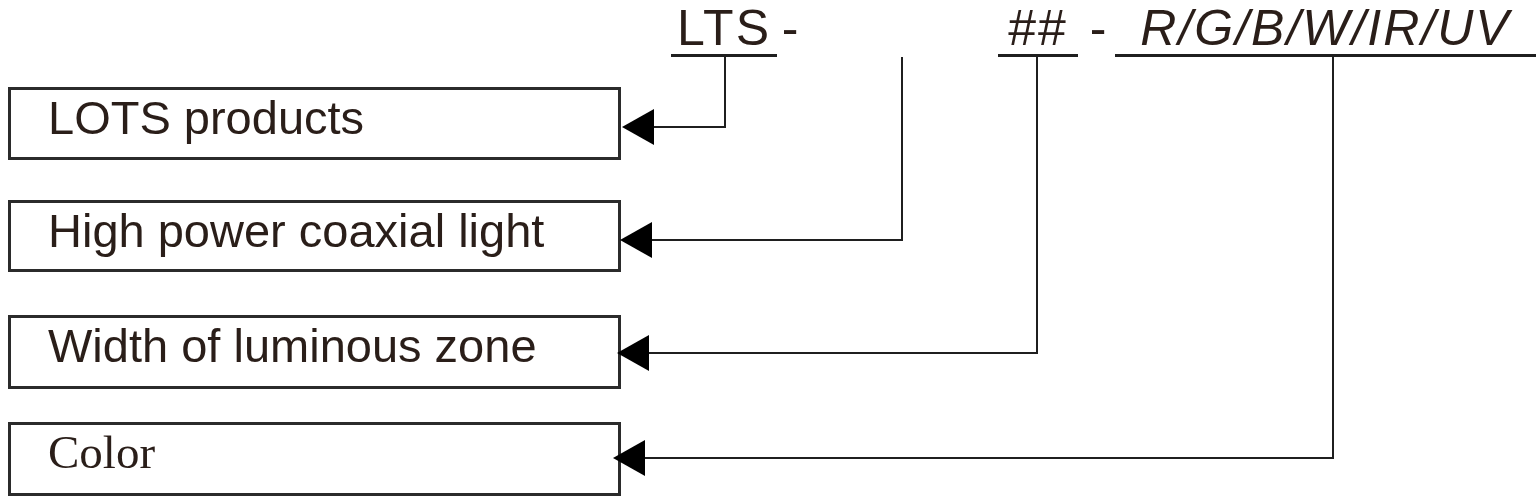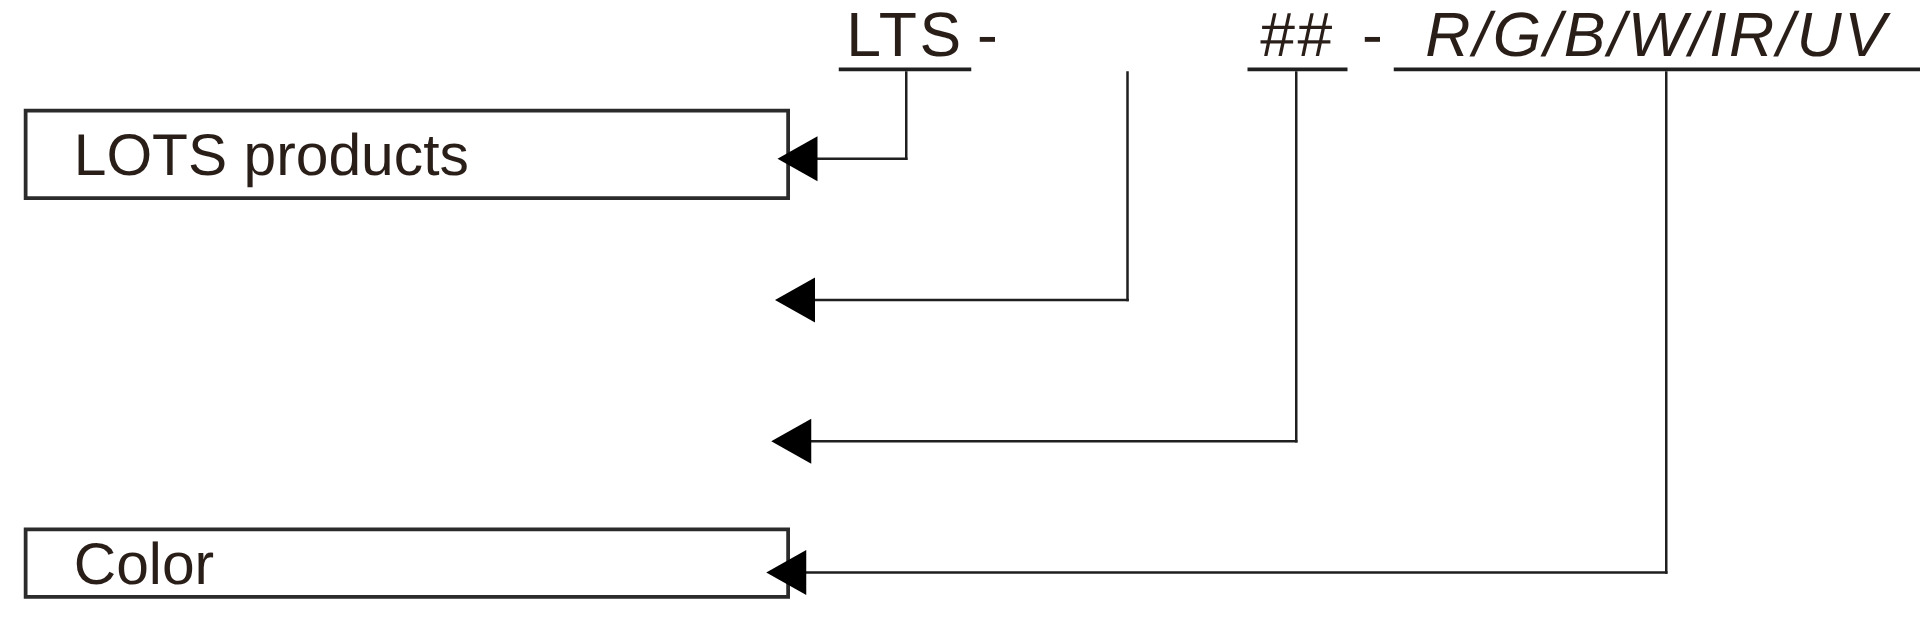--- a/index.html
+++ b/index.html
@@ -33,27 +33,27 @@
     top: 0;
     height: 54px;
     font-size: 50px;
     line-height: 56px;
     text-align: center;
     white-space: nowrap;
   }
   
   .label-box {
     position: absolute;
-    left: 19px;
+    left: 8px;
     width: 613px;
     box-sizing: border-box;
     border: 3px solid var(--border, #2b2b2b);
     background: var(--bg, #ffffff);
     display: flex;
-    align-items: center;
+    align-items: flex-start;
     padding-left: 37px;
     font-size: 47px;
     white-space: nowrap;
   }
   
   .vline {
     position: absolute;
     width: 2px;
     background: var(--line, #1f1f1f);
   }
@@ -85,23 +85,29 @@
   <div class="code-seg" style="left:998px; width:80px;">##</div>
 
   <div class="code-sep" style="left:1086px; width:24px;">-</div>
 
   <div class="code-seg" style="left:1115px; width:421px;font-style:italic;">R/G/B/W/IR/UV</div>
 
   <div class="label-box" style="top:87px;  height:73px;">
     <span>LOTS products</span>
   </div>
 
+  <div class="label-box" style="top:200px; height:72px;">
+    <span>High power coaxial light</span>
+  </div>
 
+  <div class="label-box" style="top:315px; height:74px;">
+    <span>Width of luminous zone</span>
+  </div>
 
-  <div class="label-box" style="top:422px; height:57px;">
+  <div class="label-box" style="top:422px; height:74px;font-family:Liberation Serif, serif;">
     <span>Color</span>
   </div>
 
   <div class="vline" style="left:724px; top:57px;  height:71px;"></div>
   <div class="hline" style="left:653px; top:126px; width:73px;"></div>
   <div class="arrowhead" style="left:622px; top:109px;"></div>
 
   <div class="vline" style="left:901px; top:57px;  height:184px;"></div>
   <div class="hline" style="left:651px; top:239px; width:252px;"></div>
   <div class="arrowhead" style="left:620px; top:222px;"></div>

